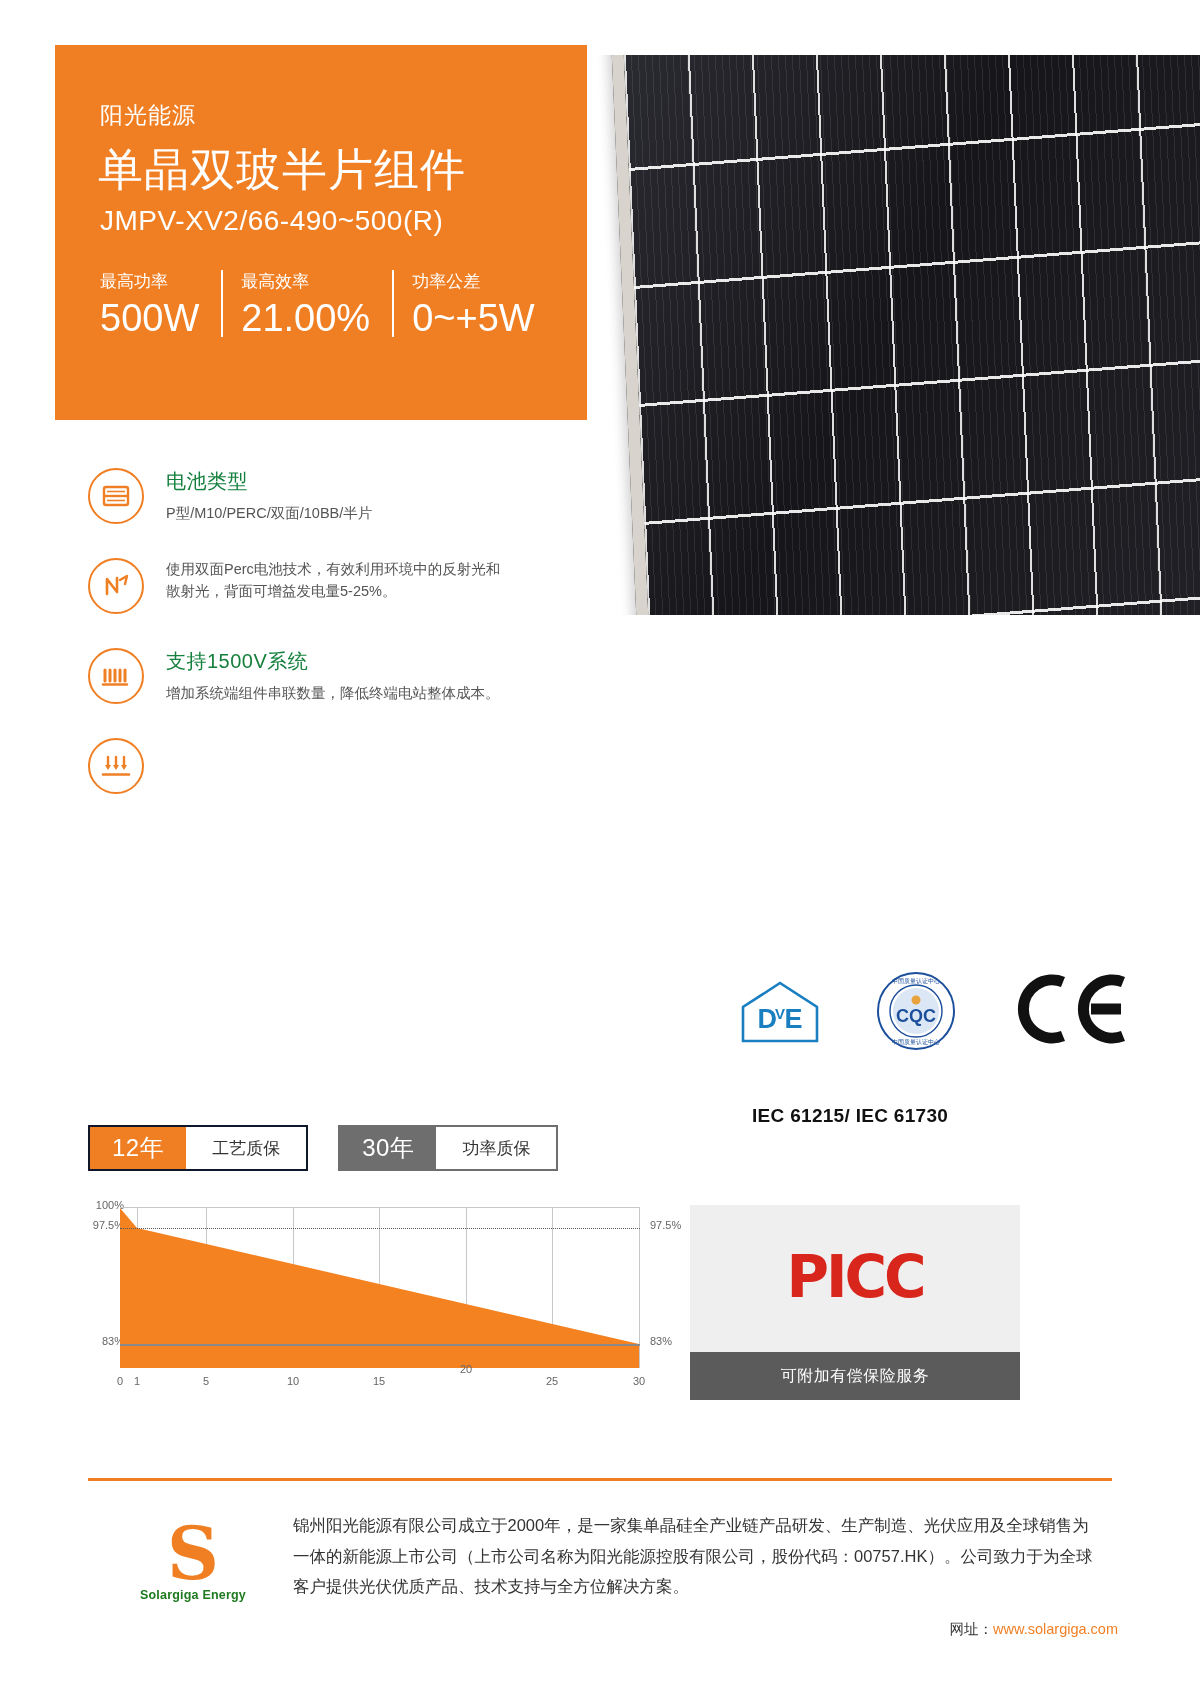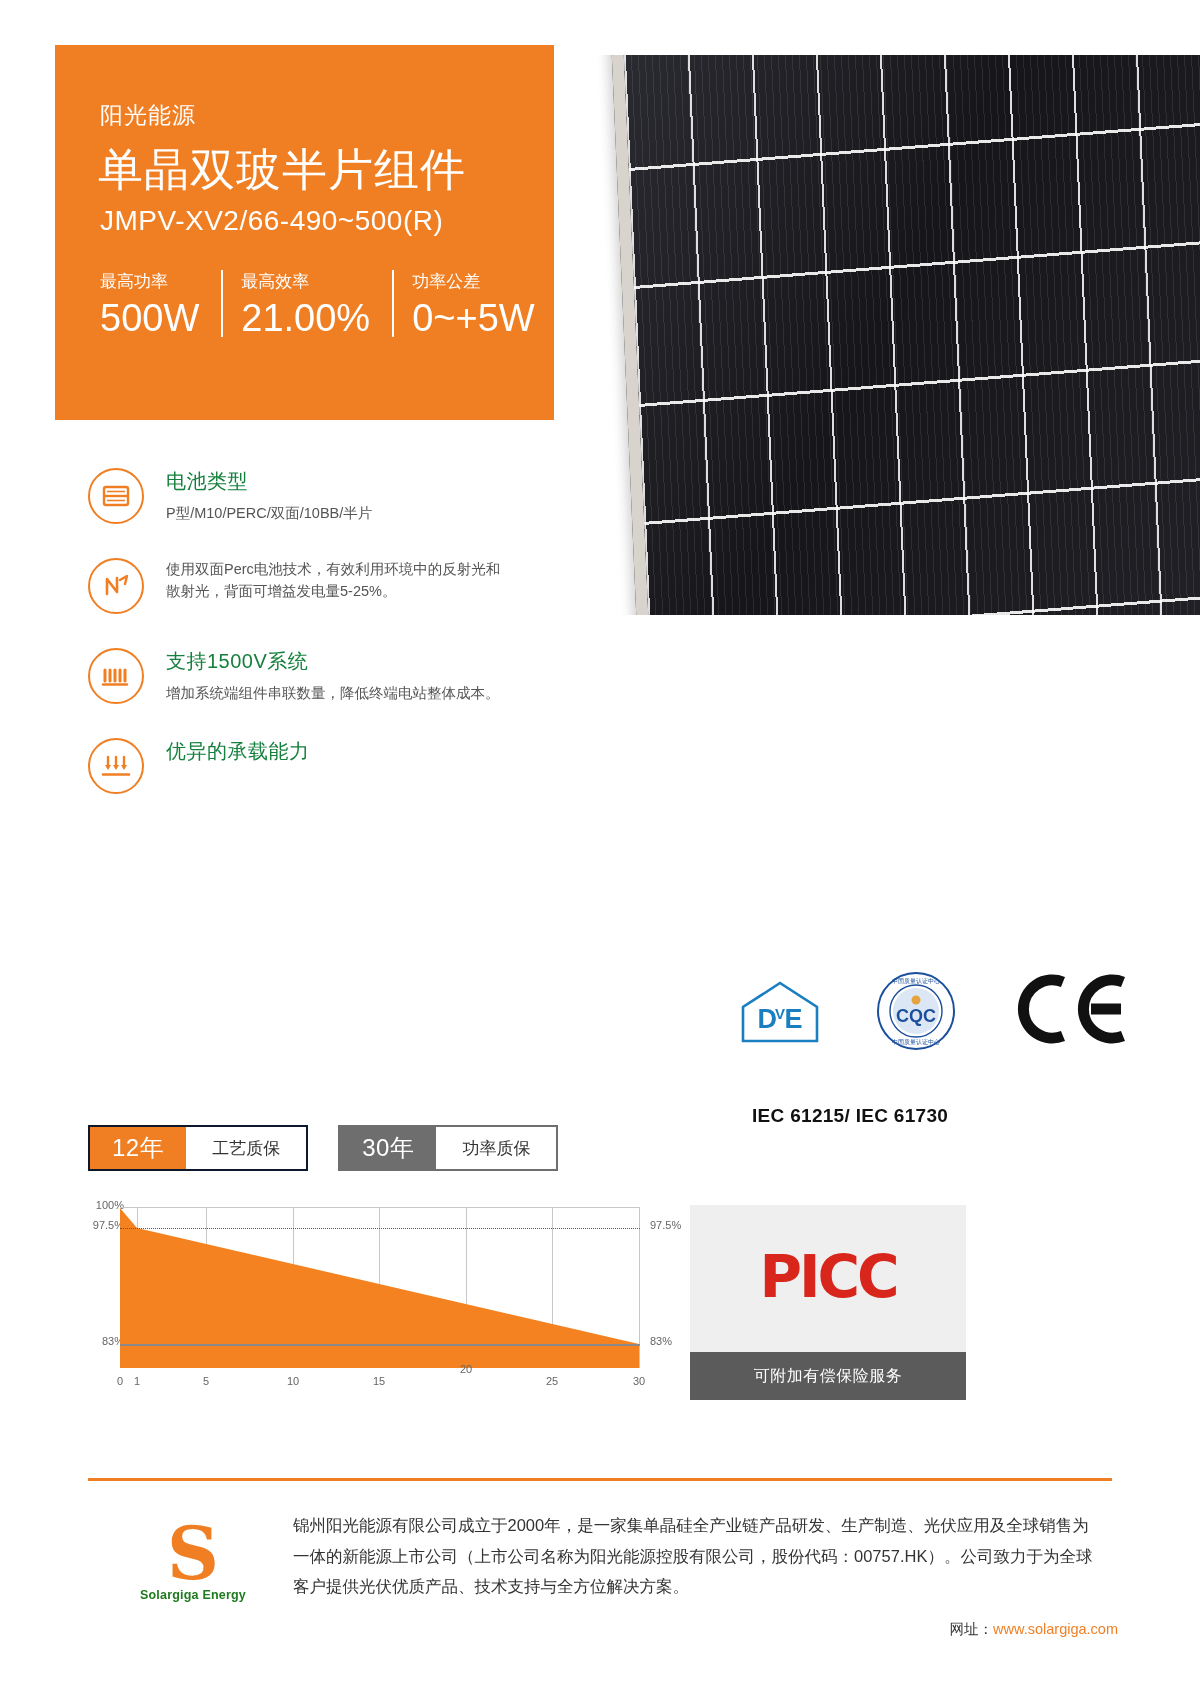--- a/index.html
+++ b/index.html
@@ -18,24 +18,23 @@
   .page {
     position: absolute;
     left: 0; top: 0;
     width: 1200px; height: 1697px;
   }
 
   
   .hero-panel {
     position: absolute;
     left: 55px; top: 45px;
-    width: 451px; height: 375px;
+    width: 532px; height: 375px;
     background: #F07F24;
     z-index: 3;
-    padding-left: 48px;
   }
   .brand {
     position: absolute;
     left: 45px; top: 55px;
     font-size: 23px;
     color: #ffffff;
     letter-spacing: 1px;
   }
   .product-title {
     position: absolute;
@@ -260,21 +259,21 @@
     font-size: 11px;
     color: #666;
     text-align: center;
     width: 30px;
   }
 
   
   .picc-card {
     position: absolute;
     left: 690px; top: 1205px;
-    width: 276px; height: 195px;
+    width: 330px; height: 195px;
     background: #EFEFEF;
   }
   .picc-logo {
     position: absolute;
     left: 0; right: 0; top: 38px;
     text-align: center;
     font-size: 58px;
     font-weight: bold;
     color: #D9261C;
     letter-spacing: -3px;
@@ -432,21 +431,20 @@
             <line x1="34" y1="17" x2="34" y2="27"></line>
           </g>
           <g fill="#F07F24">
             <polygon points="18,30 15,25 21,25"></polygon>
             <polygon points="26,30 23,25 29,25"></polygon>
             <polygon points="34,30 31,25 37,25"></polygon>
           </g>
           <line x1="13" y1="34.5" x2="39" y2="34.5" stroke="#F07F24" stroke-width="2.6" stroke-linecap="round"></line>
         </svg>
       </div>
-      <div class="feat-title">优异的承载能力</div>
     </div>
 
   </div>
 
   <div class="certs">
     <div class="cert-dve">
       <svg width="90" height="74" viewBox="0 0 90 74">
         <path d="M8 66 L8 32 L45 8 L82 32 L82 66 Z" fill="none" stroke="#1A7FC1" stroke-width="2.6"></path>
         <text x="45" y="53" font-family="Liberation Sans, sans-serif" font-size="27" font-weight="bold" fill="#1A7FC1" text-anchor="middle">D E</text>
         <text x="45" y="44" font-family="Liberation Sans, sans-serif" font-size="15" font-weight="bold" fill="#1A7FC1" text-anchor="middle">V</text>

